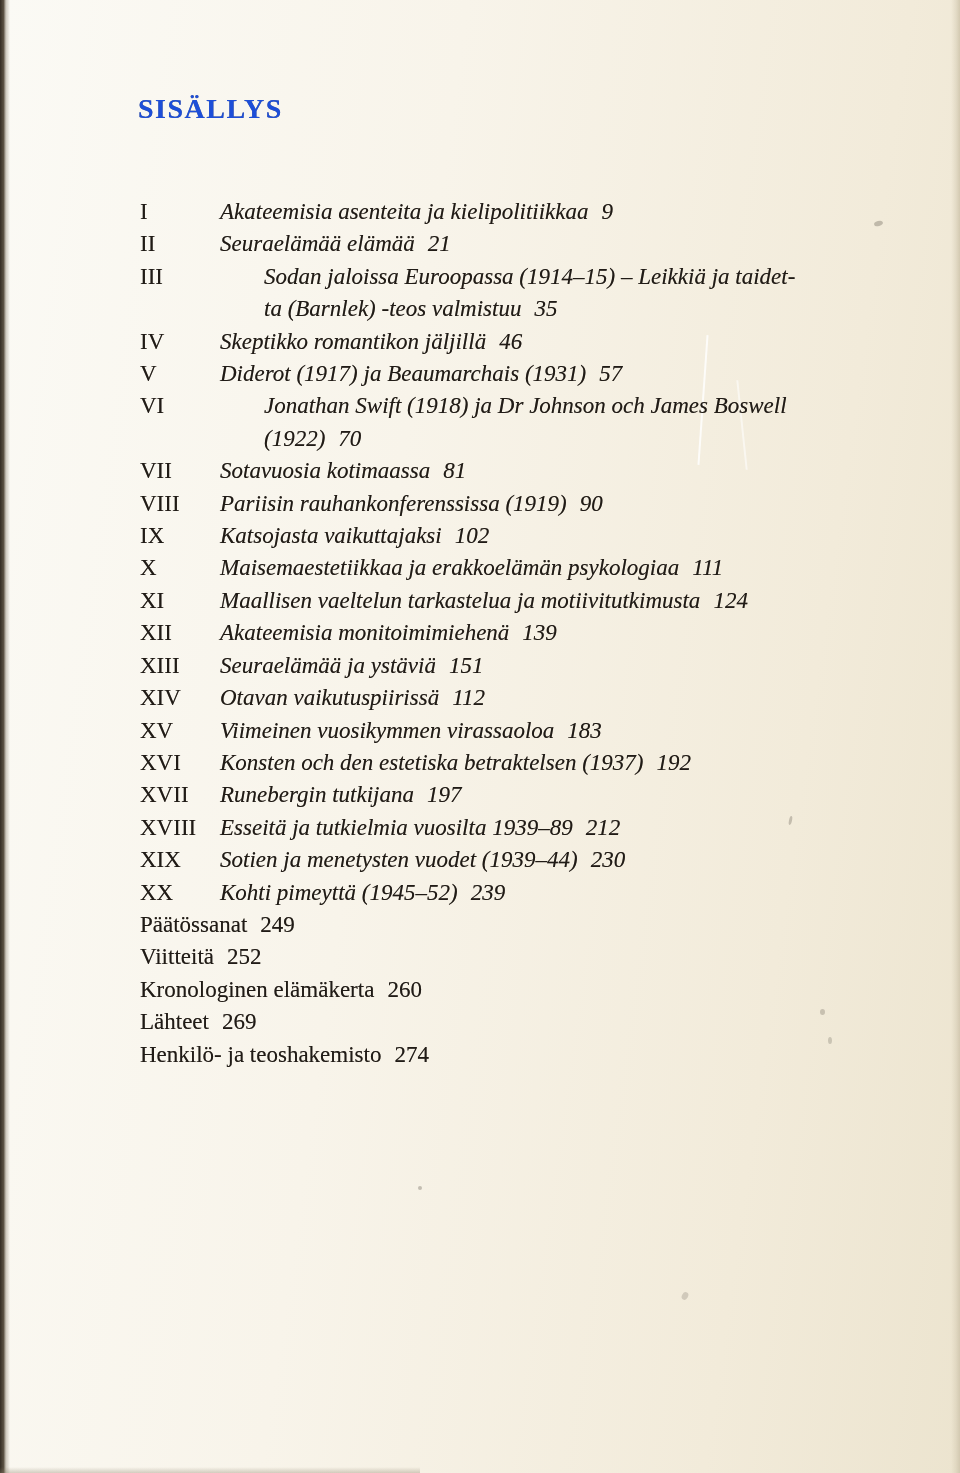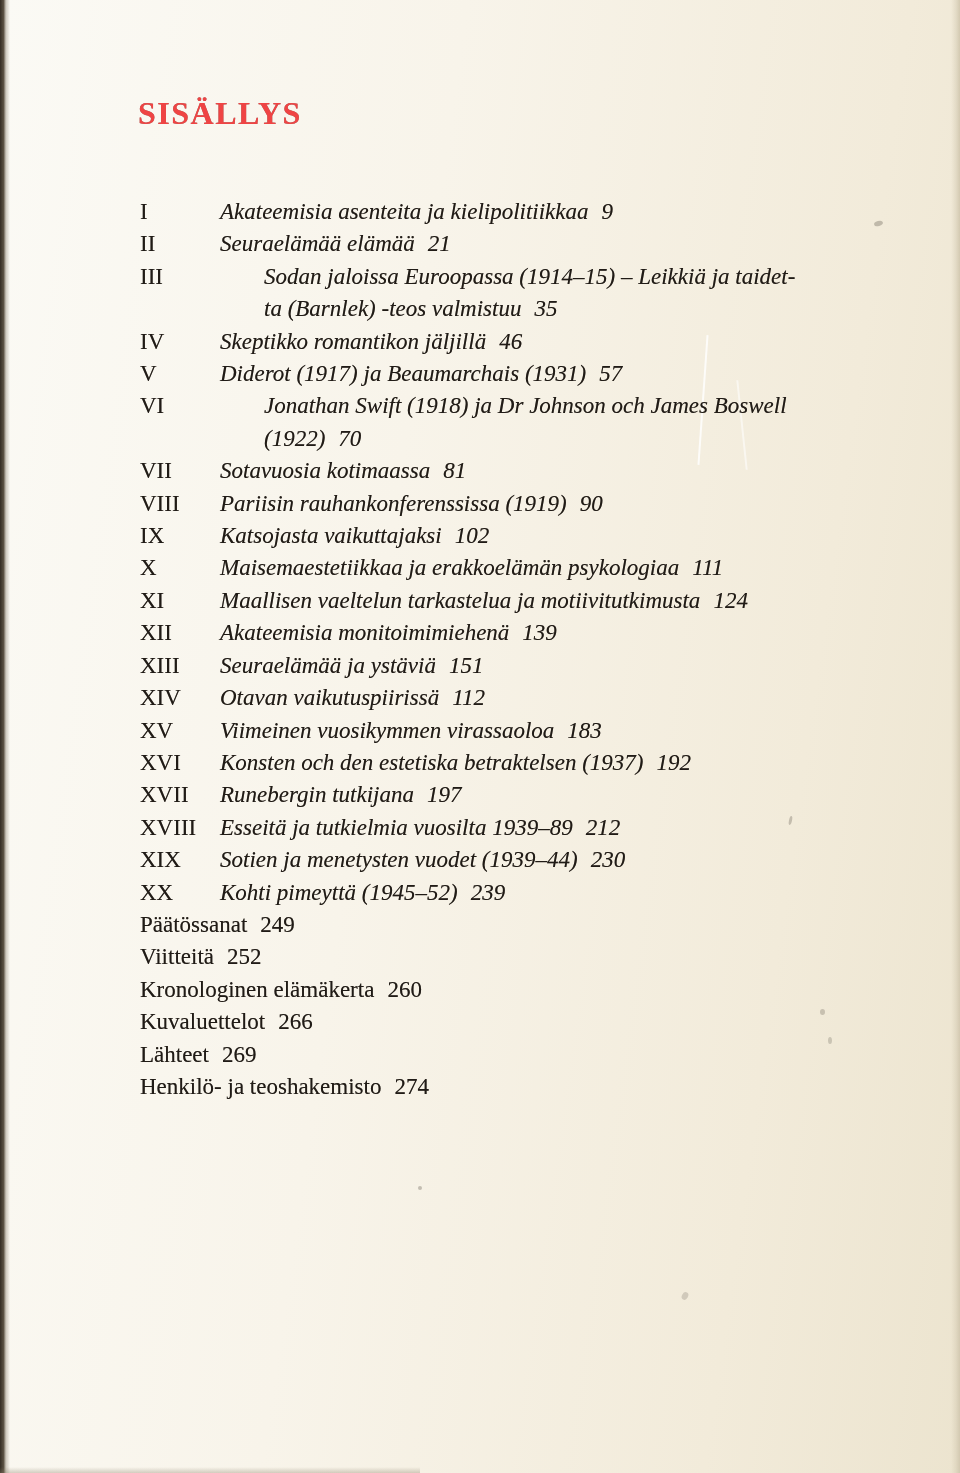--- a/index.html
+++ b/index.html
@@ -4,21 +4,21 @@
 <style>
   html, body { margin: 0; padding: 0; }
   body {
     width: 960px; height: 1473px; position: relative; overflow: hidden;
     background: linear-gradient(98deg, #fbfaf5 0%, #f8f4ea 40%, #f2ebda 78%, #ece4cf 100%);
     font-family: "Liberation Serif", "DejaVu Serif", serif;
     color: #221d18;
   }
   .page-title {
     position: absolute; left: 138px; top: 74px;
-    font-size: 32px; letter-spacing: 1.5px; color: #ef4444;
+    font-size: 28px; letter-spacing: 1.5px; color: #1d4ed8;
     text-shadow: 0 0 0.5px rgba(35,28,20,0.55);
   }
   .toc {
     position: absolute; left: 140px; top: 196px; width: 760px;
     font-size: 23px; line-height: 32.4px; color: #201b16;
     text-shadow: 0 0 0.4px rgba(35,28,20,0.5);
   }
   .row { display: flex; }
   .num { flex: 0 0 80px; width: 80px; }
   .txt { flex: 1 1 auto; font-style: italic; }
@@ -173,17 +173,16 @@
   </div>
 
   <div class="row">
     <span class="num">XX</span>
     <span class="txt single"><span>Kohti pimeyttä (1945–52)</span><span class="pg">239</span></span>
   </div>
 
   <div class="backrow"><span>Päätössanat</span><span class="pg">249</span></div>
   <div class="backrow"><span>Viitteitä</span><span class="pg">252</span></div>
   <div class="backrow"><span>Kronologinen elämäkerta</span><span class="pg">260</span></div>
-  <div class="backrow"><span>Kuvaluettelot</span><span class="pg">266</span></div>
   <div class="backrow"><span>Lähteet</span><span class="pg">269</span></div>
   <div class="backrow"><span>Henkilö- ja teoshakemisto</span><span class="pg">274</span></div>
 
 </div>
 
 </body></html>

